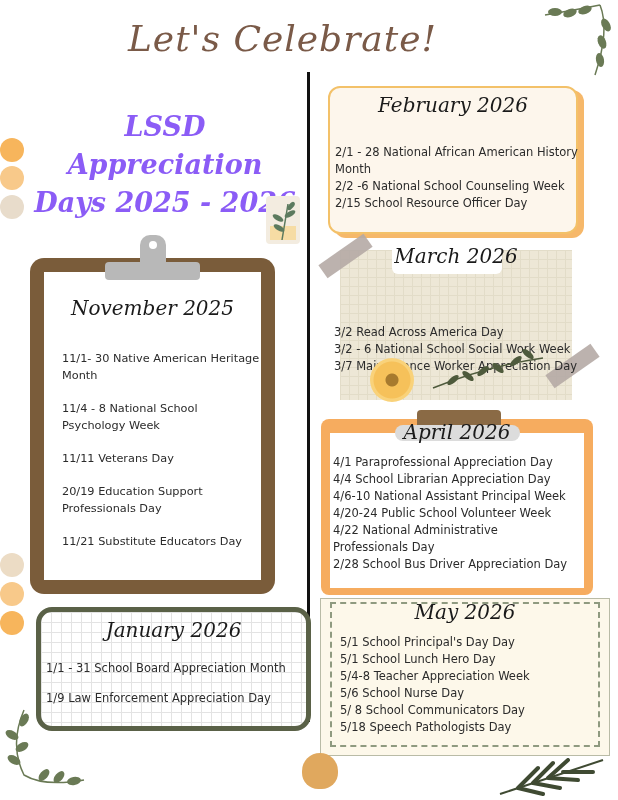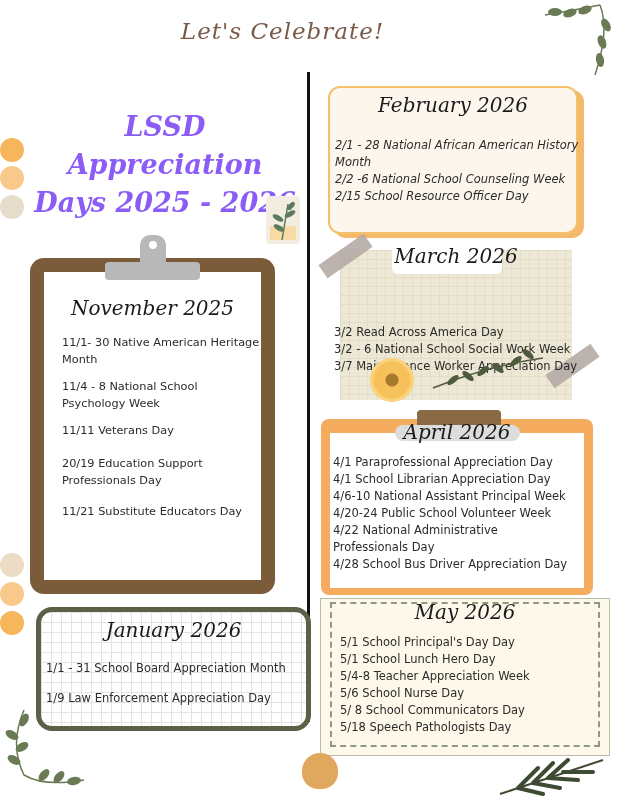--- a/index.html
+++ b/index.html
@@ -1,48 +1,48 @@
 <!DOCTYPE html>
 <html><head>
 <meta charset="utf-8">
 <style>
   * { box-sizing: border-box; margin: 0; padding: 0; }
   body { width: 618px; height: 800px; background: #ffffff; position: relative; overflow: hidden; font-family: "DejaVu Sans", sans-serif; color: #2b2b2b; }
   .abs { position: absolute; }
-  .celebrate { left: 0; width: 565px; top: 18px; text-align: center; font-size: 23px; color: #7a5a48; font-family: "DejaVu Serif", serif; font-style: italic; font-weight: normal; letter-spacing: 1px; }
+  .celebrate { left: 0; width: 565px; top: 18px; text-align: center; font-size: 36px; color: #7a5a48; font-family: "DejaVu Serif", serif; font-style: italic; font-weight: normal; letter-spacing: 1px; }
   .main-title { left: 30px; top: 108px; width: 270px; font-family: "DejaVu Serif", serif; font-weight: bold; font-style: italic; font-size: 27px; line-height: 38px; color: #8b5cf6; text-align: center; }
   .divider { left: 307px; top: 72px; width: 3px; height: 650px; background: #111; }
   .dot { border-radius: 50%; width: 24px; height: 24px; }
   .item { font-size: 11.5px; line-height: 17px; color: #2b2b2b; }
   .month-title { font-family: "DejaVu Serif", serif; font-style: italic; font-size: 20px; color: #1a1a1a; text-align: center; }
 
   
   .nov-board { left: 30px; top: 258px; width: 245px; height: 336px; background: #7a5c3a; border-radius: 14px; }
   .nov-paper { left: 44px; top: 272px; width: 217px; height: 308px; background: #fff; }
   .nov-clip-top { left: 140px; top: 235px; width: 26px; height: 30px; background: #b8b8b8; border-radius: 10px 10px 0 0; }
   .nov-clip-hole { left: 149px; top: 241px; width: 8px; height: 8px; background: #fff; border-radius: 50%; }
   .nov-clip-base { left: 105px; top: 262px; width: 95px; height: 18px; background: #b8b8b8; border-radius: 4px; }
   .nov-title { left: 44px; top: 296px; width: 217px; }
   .nov-list { left: 62px; top: 334px; width: 200px; }
-  .nov-list .item { margin-bottom: 10px; font-size: 11.3px; }
+  .nov-list .item { margin-bottom: 10px; font-size: 11.3px; margin-top: 16px; }
 
   
   .jan-box { left: 36px; top: 607px; width: 275px; height: 124px; border: 5px solid #5a6147; border-radius: 16px;
     background-color: #fff;
     background-image: linear-gradient(#e3e3e3 1px, transparent 1px), linear-gradient(90deg, #e3e3e3 1px, transparent 1px);
     background-size: 10px 10px; }
   .jan-title { left: 36px; top: 618px; width: 275px; }
   .jan-list { left: 46px; top: 660px; width: 260px; }
   .jan-list .item { margin-bottom: 13px; }
 
   
   .feb-shadow { left: 334px; top: 90px; width: 250px; height: 148px; background: #f6b86a; border-radius: 12px; }
   .feb-box { left: 328px; top: 86px; width: 250px; height: 148px; background: #fdf6ec; border: 2px solid #f3c169; border-radius: 12px; }
   .feb-title { left: 328px; top: 93px; width: 250px; }
-  .feb-list { left: 335px; top: 137px; width: 245px; font-style: italic; }
+  .feb-list { left: 335px; top: 144px; width: 245px; }
 
   
   .mar-paper { left: 340px; top: 250px; width: 232px; height: 150px; background: #ede7d6;
     background-image: linear-gradient(#e2dcc8 1px, transparent 1px), linear-gradient(90deg, #e2dcc8 1px, transparent 1px);
     background-size: 9px 9px; }
   .mar-title-bg { left: 392px; top: 244px; width: 110px; height: 30px; background: #fff; border-radius: 6px; }
   .mar-title { left: 340px; top: 244px; width: 232px; }
   .tape1 { left: 318px; top: 248px; width: 55px; height: 16px; background: #b5aaa5; transform: rotate(-35deg); opacity: 0.9; }
   .tape2 { left: 545px; top: 358px; width: 55px; height: 16px; background: #b5aaa5; transform: rotate(-35deg); opacity: 0.9; }
   .mar-list { left: 334px; top: 288px; width: 270px; margin-top: 36px; }
@@ -172,25 +172,25 @@
   </svg>
 </div>
 
 <div class="abs apr-board"></div>
 <div class="abs apr-tab"></div>
 <div class="abs apr-paper"></div>
 <div class="abs apr-pill"></div>
 <div class="abs month-title apr-title">April 2026</div>
 <div class="abs apr-list">
   <div class="item">4/1 Paraprofessional Appreciation Day</div>
-  <div class="item">4/1 School Librarian Appreciation Day</div>
+  <div class="item">4/4 School Librarian Appreciation Day</div>
   <div class="item">4/6-10 National Assistant Principal Week</div>
   <div class="item">4/20-24 Public School Volunteer Week</div>
   <div class="item" style="width:190px">4/22 National Administrative Professionals Day</div>
-  <div class="item">4/28 School Bus Driver Appreciation Day</div>
+  <div class="item">2/28 School Bus Driver Appreciation Day</div>
 </div>
 
 <div class="abs may-box"></div>
 <div class="abs may-dash"></div>
 <div class="abs month-title may-title">May 2026</div>
 <div class="abs may-list">
   <div class="item">5/1 School Principal's Day Day</div>
   <div class="item">5/1 School Lunch Hero Day</div>
   <div class="item">5/4-8 Teacher Appreciation Week</div>
   <div class="item">5/6 School Nurse Day</div>

